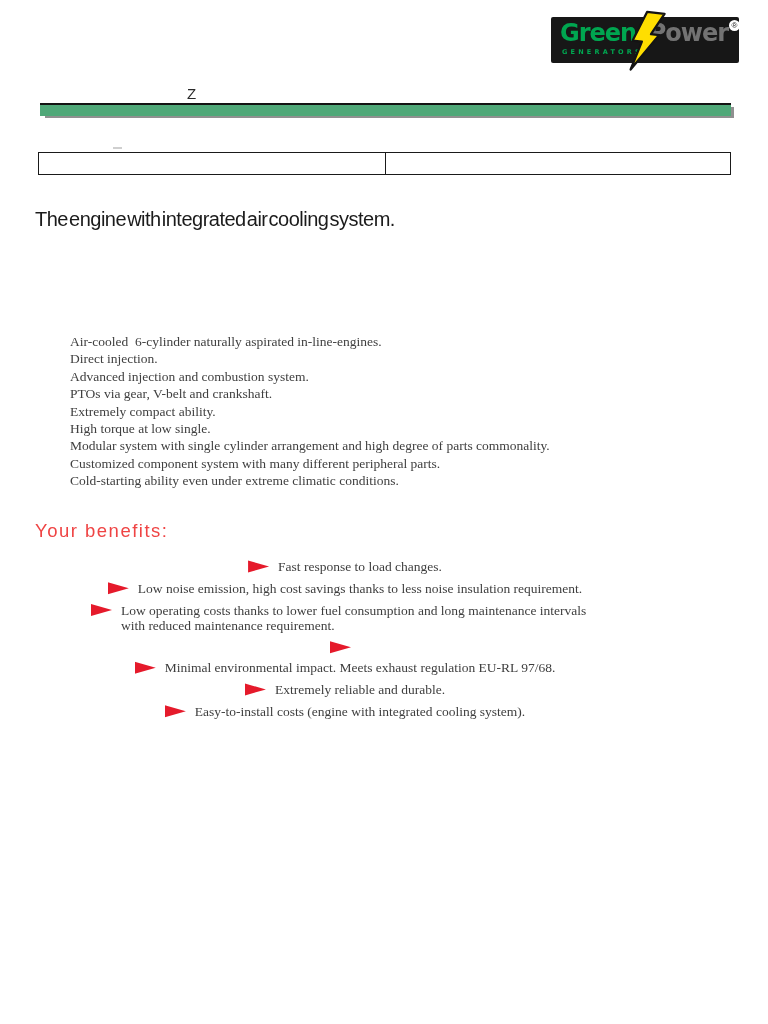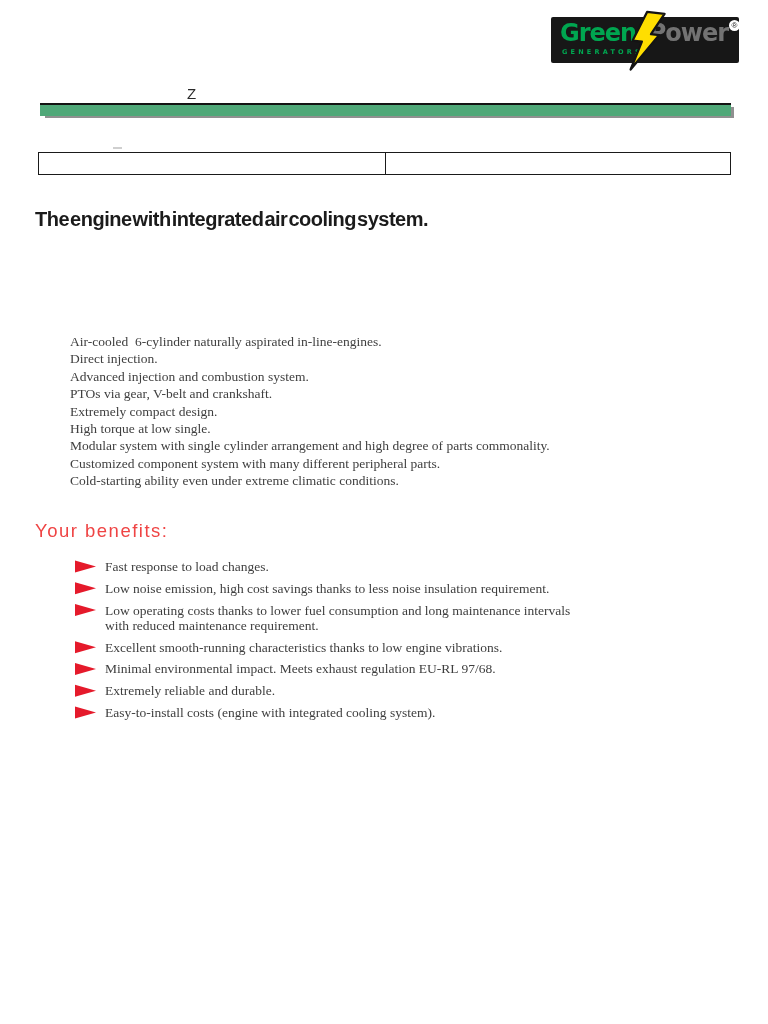--- a/index.html
+++ b/index.html
@@ -62,21 +62,21 @@
     border:1.6px solid #1a1a1a; background:#ffffff;
   }
   .spec-table .divider { position:absolute; left:346px; top:0; bottom:0; width:1.4px; background:#1a1a1a; }
   .spec-cell { position:absolute; top:0; bottom:0; }
   .spec-cell.left { left:0; width:346px; }
   .spec-cell.right { left:347px; right:0; }
 
   
   .headline {
     position:absolute; left:35px; top:208px;
-    font-size:20px; font-weight:700; color:#1b1b1b;
+    font-size:20px; font-weight:400; color:#1b1b1b;
     letter-spacing:-0.5px; word-spacing:-4px;
   }
   .char-heading {
     position:absolute; left:32px; top:306px;
     font-size:18.5px; font-weight:500; color:#1b1b1b;
     letter-spacing:-0.4px; word-spacing:-3.5px;
   }
   .char-heading .model { font-weight:bold; margin-left:7px; letter-spacing:0; }
   .char-heading .suffix { margin-left:50px; word-spacing:0; }
 
@@ -88,21 +88,21 @@
   
   .char-list { position:absolute; left:70px; top:333px; width:560px; }
   .char-item {
     font-family:"Liberation Serif", serif;
     font-size:13.5px; color:#404040; line-height:17.4px;
     white-space:pre-wrap;
   }
 
   
   .benefit-list { position:absolute; left:75px; top:559px; width:540px; }
-  .benefit-row { display:flex; align-items:flex-start; margin-bottom:6.5px; }
+  .benefit-row { display:flex; align-items:flex-start; margin-bottom:6.5px;justify-content:center; }
   .benefit-arrow {
     flex:none; width:21px; height:13px; margin-top:1px; margin-right:9px;
     background:#E51A2B;
     clip-path:polygon(0 4%, 100% 50%, 0 96%);
   }
   .benefit-text {
     font-family:"Liberation Serif", serif;
     font-size:13.5px; color:#3e3e3e; line-height:15.3px;
     max-width:478px;
   }
@@ -140,21 +140,21 @@
   <div class="char-list">
 
       <div class="char-item">Air-cooled  6-cylinder naturally aspirated in-line-engines.</div>
 
       <div class="char-item">Direct injection.</div>
 
       <div class="char-item">Advanced injection and combustion system.</div>
 
       <div class="char-item">PTOs via gear, V-belt and crankshaft.</div>
 
-      <div class="char-item">Extremely compact design.</div>
+      <div class="char-item">Extremely compact ability.</div>
 
       <div class="char-item">High torque at low single.</div>
 
       <div class="char-item">Modular system with single cylinder arrangement and high degree of parts commonality.</div>
 
       <div class="char-item">Customized component system with many different peripheral parts.</div>
 
       <div class="char-item">Cold-starting ability even under extreme climatic conditions.</div>
     </div>
 
@@ -172,21 +172,20 @@
         <span class="benefit-text">Low noise emission, high cost savings thanks to less noise insulation requirement.</span>
       </div>
 
       <div class="benefit-row">
         <span class="benefit-arrow"></span>
         <span class="benefit-text">Low operating costs thanks to lower fuel consumption and long maintenance intervals with reduced maintenance requirement.</span>
       </div>
 
       <div class="benefit-row">
         <span class="benefit-arrow"></span>
-        <span class="benefit-text">Excellent smooth-running characteristics thanks to low engine vibrations.</span>
       </div>
 
       <div class="benefit-row">
         <span class="benefit-arrow"></span>
         <span class="benefit-text">Minimal environmental impact. Meets exhaust regulation EU-RL 97/68.</span>
       </div>
 
       <div class="benefit-row">
         <span class="benefit-arrow"></span>
         <span class="benefit-text">Extremely reliable and durable.</span>

